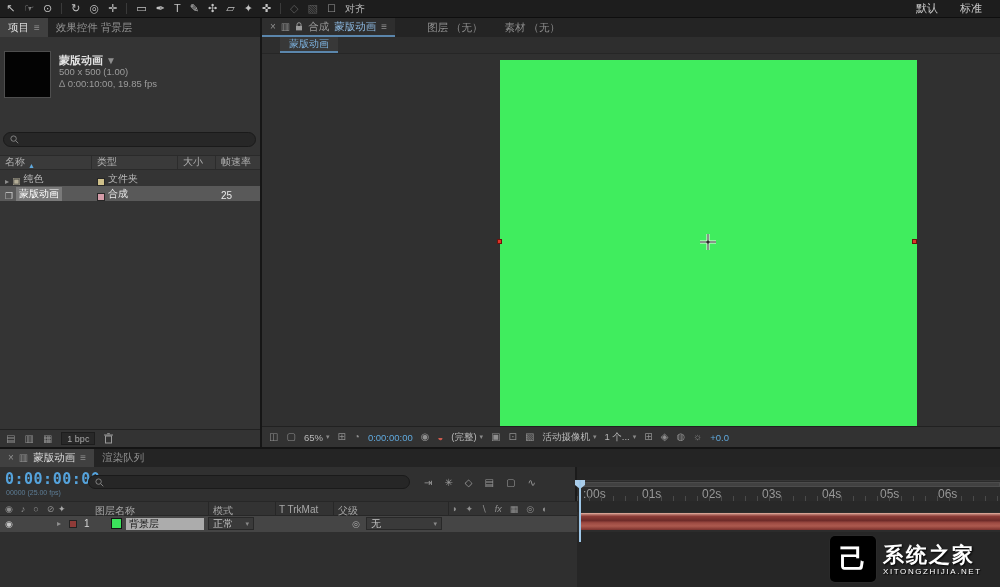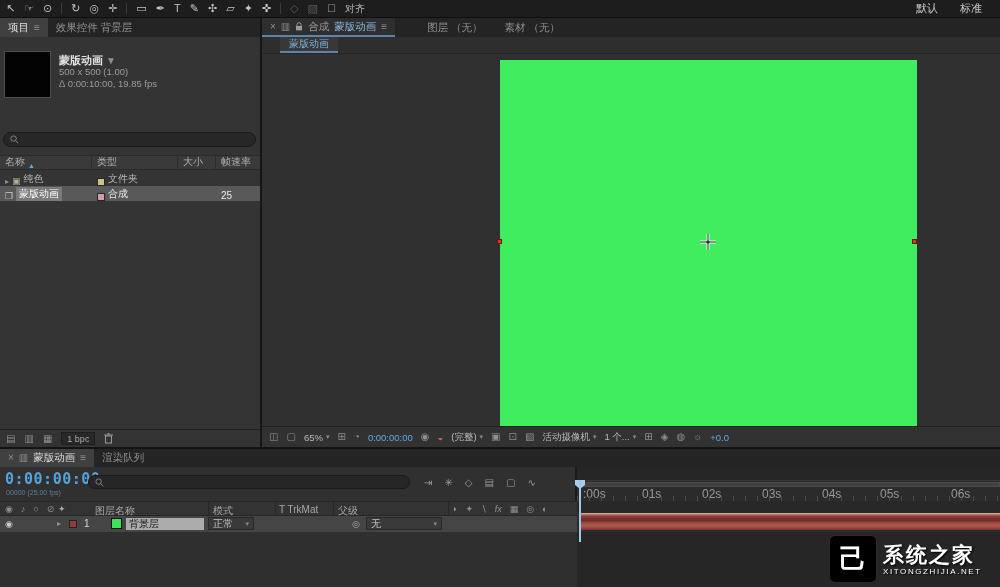--- a/index.html
+++ b/index.html
@@ -69,21 +69,21 @@
 .tl-search input{flex:1;background:transparent;border:0;outline:none;color:#ccc;font-size:10px;}
 .tl-icons{position:absolute;left:424px;top:28px;display:flex;gap:12px;font-size:10px;color:#9a9a9a;}
 .v-divider{position:absolute;left:575px;top:18px;width:2px;bottom:0;background:#1b1b1b;}
 .tl-ruler{position:absolute;left:577px;top:18px;right:0;height:34px;background:#262626;}
 .ruler-band{position:absolute;left:0;right:0;top:13px;bottom:0;background:#2b2b2b;border-top:1px solid #383838;}
 .workarea{position:absolute;left:3px;right:0;top:1px;height:5px;background:#414141;border:1px solid #4c4c4c;}
 .ruler-band .tick{position:absolute;top:6px;font-size:12px;color:#989898;}
 .ruler-band span:nth-of-type(1){left:6px}.ruler-band span:nth-of-type(2){left:65px}
 .ruler-band span:nth-of-type(3){left:125px}.ruler-band span:nth-of-type(4){left:185px}
 .ruler-band span:nth-of-type(5){left:245px}.ruler-band span:nth-of-type(6){left:303px}
-.ruler-band span:nth-of-type(7){left:374px}
+.ruler-band span:nth-of-type(7){left:361px}
 .ruler-ticks{position:absolute;left:0;right:0;bottom:0;height:5px;background:repeating-linear-gradient(90deg,#4a4a4a 0 1px,transparent 1px 12px);}
 .cti-head{position:absolute;left:575px;top:31px;width:10px;height:9px;background:#a9cce9;clip-path:polygon(0 0,100% 0,100% 55%,50% 100%,0 55%);z-index:6;}
 .cti-line{position:absolute;left:579px;top:31px;width:2px;height:62px;background:#9ec7e8;z-index:6;}
 .tl-header{position:absolute;left:0;top:52px;width:577px;height:15px;background:#333;border-top:1px solid #272727;border-bottom:1px solid #272727;font-size:10px;color:#a8a8a8;}
 .tl-header .avset{position:absolute;left:5px;top:2px;display:flex;gap:8px;font-size:9px;color:#8f8f8f;}
 .hdr-label{position:absolute;top:2px;}
 .swset{position:absolute;left:452px;top:2px;display:flex;gap:8px;font-size:9px;color:#8f8f8f;font-style:italic;}
 .colline{position:absolute;width:1px;top:52px;height:31px;background:#272727;}
 .tl-header-right{position:absolute;left:577px;top:52px;right:0;height:15px;background:#282828;z-index:1;}
 .tl-layer{position:absolute;left:0;top:67px;width:577px;height:16px;background:#454545;font-size:10px;color:#dcdcdc;}

